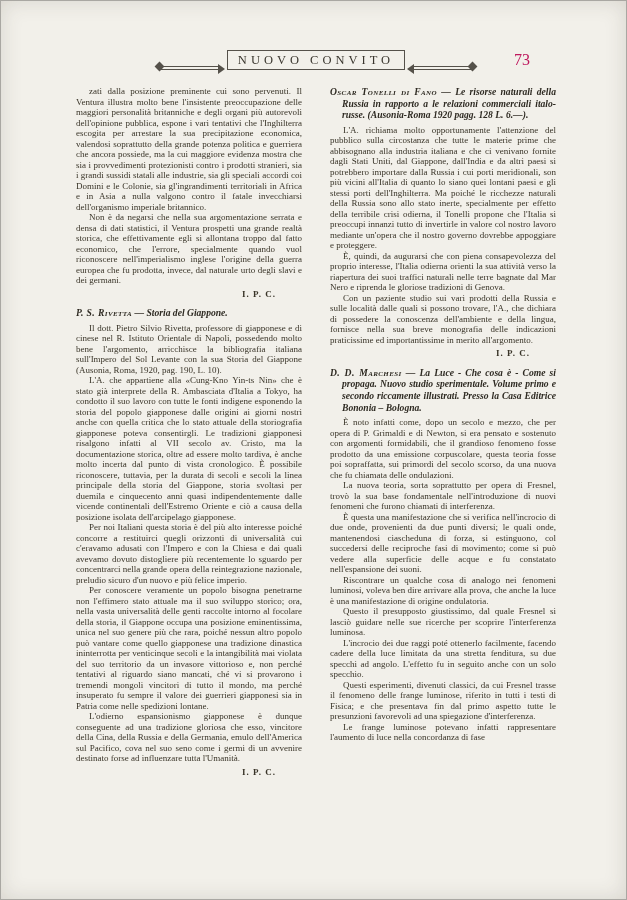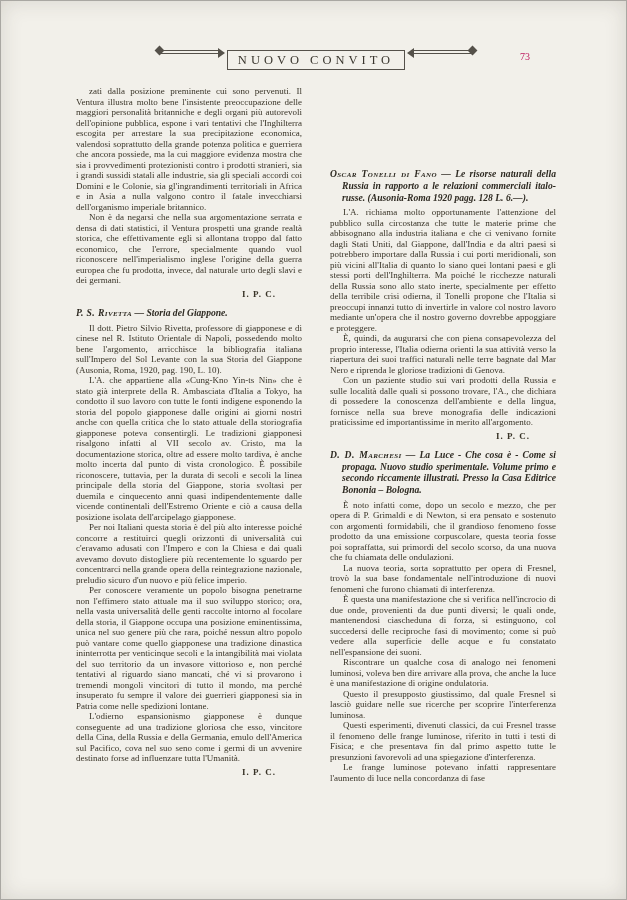--- a/index.html
+++ b/index.html
@@ -19,21 +19,21 @@
   }
   .header {
     position: relative;
     height: 24px;
     display: flex;
     align-items: center;
     margin-bottom: 14px;
   }
   .rule-group {
     display: flex;
-    align-items: flex-start;
+    align-items: flex-end;
     margin: 12px auto;
     width: 330px;
   }
   .masthead {
     font-size: 12.5px;
     letter-spacing: 4px;
     padding: 2px 10px 1px;
     border: 1px solid #55514a;
     color: #3a362e;
     white-space: nowrap;
@@ -59,23 +59,23 @@
     content: ''; position: absolute; left: -6px; top: -3px;
     border-right: 7px solid #55514a;
     border-top: 5px solid transparent; border-bottom: 5px solid transparent;
   }
   .orn-r::after {
     content: ''; position: absolute; right: -3px; top: -4px;
     width: 7px; height: 7px; background: #55514a; transform: rotate(45deg);
   }
   .pagenum {
     position: absolute; right: 26px; top: 3px;
-    font-size: 10px; color: #be185d;
+    font-size: 16px; color: #be185d;
   }
-  .columns { display: flex; gap: 28px; align-items: flex-end; }
+  .columns { display: flex; gap: 28px; }
   .col {
     width: 230px;
     font-size: 9px;
     line-height: 10.5px;
     color: #393428;
     text-align: justify;
     hyphens: auto;
   }
   .col p { margin: 0; text-indent: 13px; }
   .col p.sig {
@@ -147,18 +147,19 @@
       <h3 class="review-heading">
         <span class="author">D. D. Marchesi</span>
         <span class="title">— La Luce - Che cosa è - Come si propaga. Nuovo studio sperimentale. Volume primo e secondo riccamente illustrati. Presso la Casa Editrice Bononia – Bologna.</span>
       </h3>
 
       <p>È noto infatti come, dopo un secolo e mezzo, che per opera di P. Grimaldi e di Newton, si era pensato e sostenuto con argomenti formidabili, che il grandioso fenomeno fosse prodotto da una emissione corpuscolare, questa teoria fosse poi sopraffatta, sui primordi del secolo scorso, da una nuova che fu chiamata delle ondulazioni.</p>
       <p>La nuova teoria, sorta soprattutto per opera di Fresnel, trovò la sua base fondamentale nell'introduzione di nuovi fenomeni che furono chiamati di interferenza.</p>
       <p>È questa una manifestazione che si verifica nell'incrocio di due onde, provenienti da due punti diversi; le quali onde, mantenendosi ciascheduna di forza, si estinguono, col succedersi delle reciproche fasi di movimento; come si può vedere alla superficie delle acque e fu constatato nell'espansione dei suoni.</p>
       <p>Riscontrare un qualche cosa di analogo nei fenomeni luminosi, voleva ben dire arrivare alla prova, che anche la luce è una manifestazione di origine ondulatoria.</p>
       <p>Questo il presupposto giustissimo, dal quale Fresnel si lasciò guidare nelle sue ricerche per scoprire l'interferenza luminosa.</p>
+      <p>L'incrocio dei due raggi poté ottenerlo facilmente, facendo cadere della luce limitata da una stretta fenditura, su due specchi ad angolo. L'effetto fu in seguito anche con un solo specchio.</p>
       <p>Questi esperimenti, divenuti classici, da cui Fresnel trasse il fenomeno delle frange luminose, riferito in tutti i testi di Fisica; e che presentava fin dal primo aspetto tutte le presunzioni favorevoli ad una spiegazione d'interferenza.</p>
       <p>Le frange luminose potevano infatti rappresentare l'aumento di luce nella concordanza di fase</p>
     </div>
 
   </div>
 </div>
 
 </body></html>

